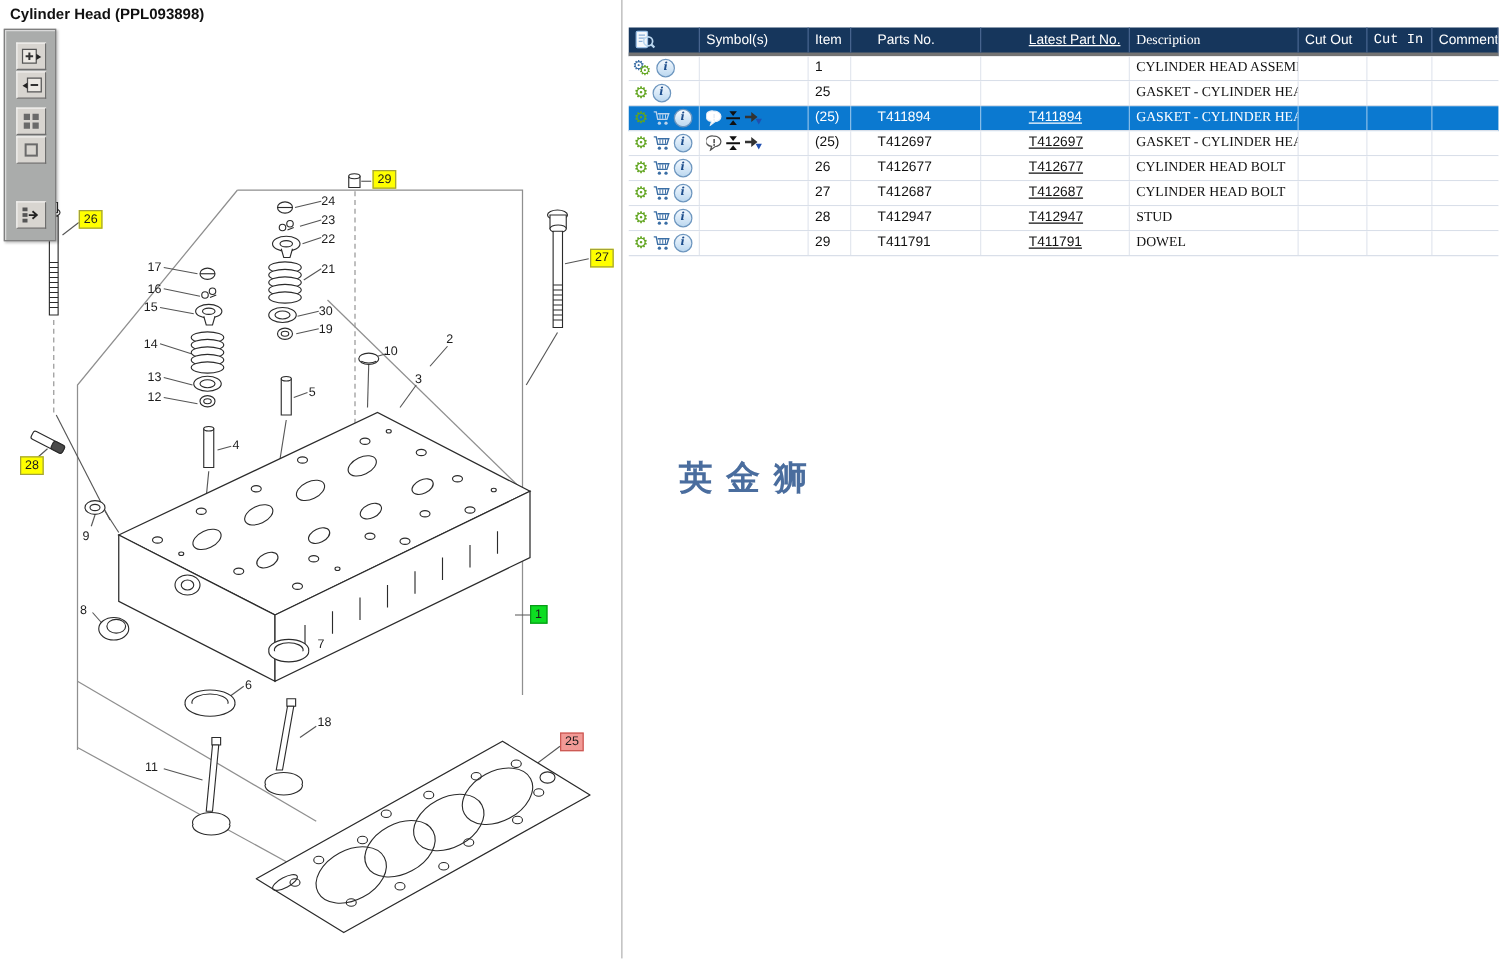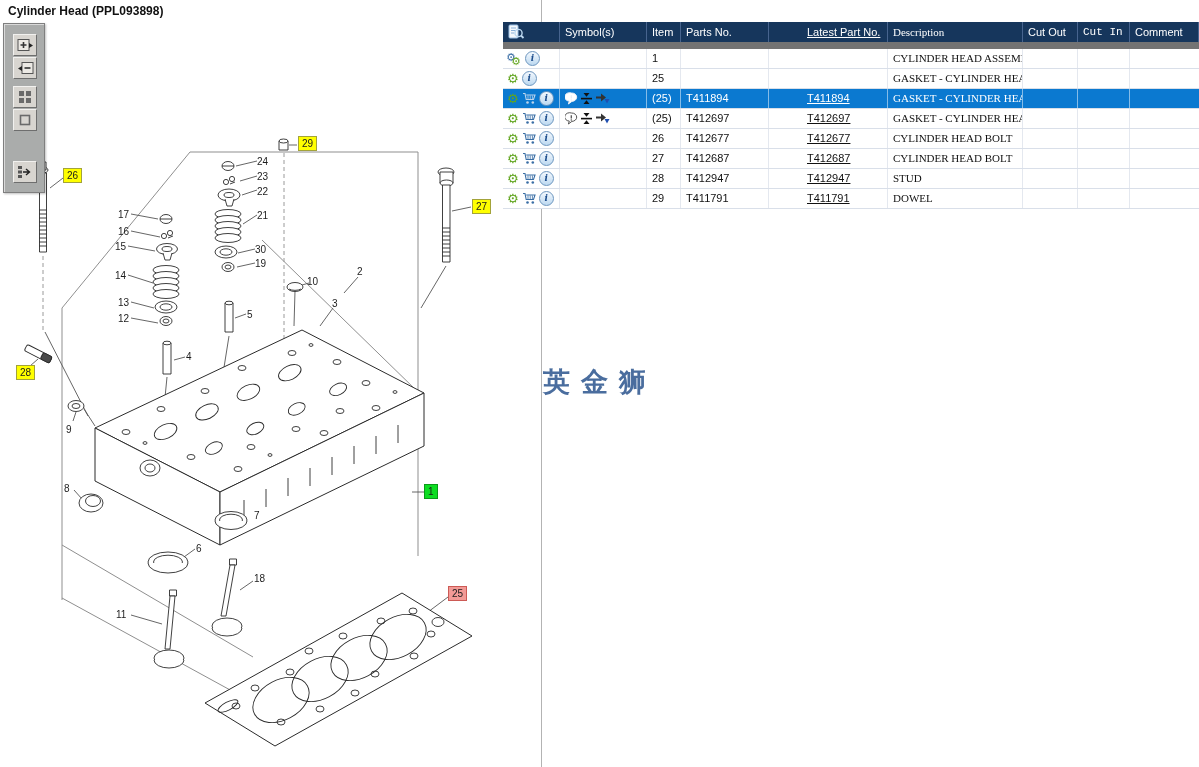--- a/index.html
+++ b/index.html
@@ -1,21 +1,21 @@
 <!DOCTYPE html>
 <html><head>
 <meta charset="utf-8">
 <style>
   html,body{margin:0;padding:0;background:#fff;}
   #app{position:relative;width:1199px;height:767px;background:#fff;overflow:hidden;
        font-family:"Liberation Sans","DejaVu Sans",sans-serif;}
 
   
   #diagram-panel{position:absolute;left:0;top:0;width:497px;height:767px;background:#fff;
-                 border-right:1px solid #b3b3b3;padding-left:44px;}
+                 border-right:1px solid #b3b3b3;}
   #panel-title{position:absolute;left:8px;top:4px;font-size:12px;font-weight:bold;color:#111;white-space:nowrap;}
 
   
   #view-toolbar{position:absolute;left:3px;top:23px;width:40px;height:168px;background:#aaacab;
                 border:1px solid #7f7f7f;box-shadow:inset 1px 1px 0 #d9d9d9, 1px 1px 2px rgba(0,0,0,.25);}
   .vt-btn{position:absolute;left:9px;width:22px;height:20px;background:#d8d5d0;border:1px solid;
           border-color:#f2f1ef #6e6e6e #6e6e6e #f2f1ef;display:flex;align-items:center;justify-content:center;cursor:pointer;}
   .vt-btn svg{display:block;}
 
   
@@ -28,27 +28,27 @@
   .co-r{background:#f29a96;border:1px solid #cc5a55;}
   .co-g{background:#0ddd22;border:1px solid #0a9a18;}
 
   
   #watermark{position:absolute;left:543px;top:364px;font-size:27px;font-weight:bold;color:#4a6d9e;
              letter-spacing:11px;white-space:nowrap;}
 
   
   #parts-table{position:absolute;left:503px;top:22px;width:696px;font-size:11px;color:#111;}
   .trow{display:flex;height:19px;line-height:19px;border-bottom:1px solid #d9dfe9;background:#fff;align-items:stretch;}
-  .thead{height:20px;line-height:20px;background:#16365c;color:#fff;border-bottom:7px solid #737373;}
+  .thead{height:20px;line-height:20px;background:#16365c;color:#fff;border-bottom:3px solid #737373;}
   .thead .cell{border-right:1px solid #47648e;}
   .cell{padding:0 0 0 5px;overflow:hidden;white-space:nowrap;border-right:1px solid #e4e8ef;}
   .c-ic{width:52px;min-width:52px;display:flex;align-items:center;gap:3px;padding-left:4px;}
   .c-sym{width:81px;min-width:81px;display:flex;align-items:center;gap:2px;}
   .c-item{width:28px;min-width:28px;}
-  .c-pn{width:82px;min-width:82px;}
+  .c-pn{width:82px;min-width:82px;margin-left:16px;}
   .c-qty{width:27px;min-width:27px;margin-top:28px;}
   .c-lpn{width:80px;min-width:80px;text-decoration:underline;}
   .c-desc{width:129px;min-width:129px;font-family:Liberation Serif, serif;}
   .c-co{width:49px;min-width:49px;}
   .c-ci{width:46px;min-width:46px;font-family:Liberation Mono, monospace;}
   .c-cm{flex:1;border-right:none;}
   .trow.selected{background:#0b79d0;color:#fff;}
   .trow.selected .cell{border-right-color:rgba(255,255,255,.5);}
 
   .gear{font-family:"DejaVu Sans",sans-serif;font-size:13px;line-height:13px;color:#61a51f;cursor:pointer;}

